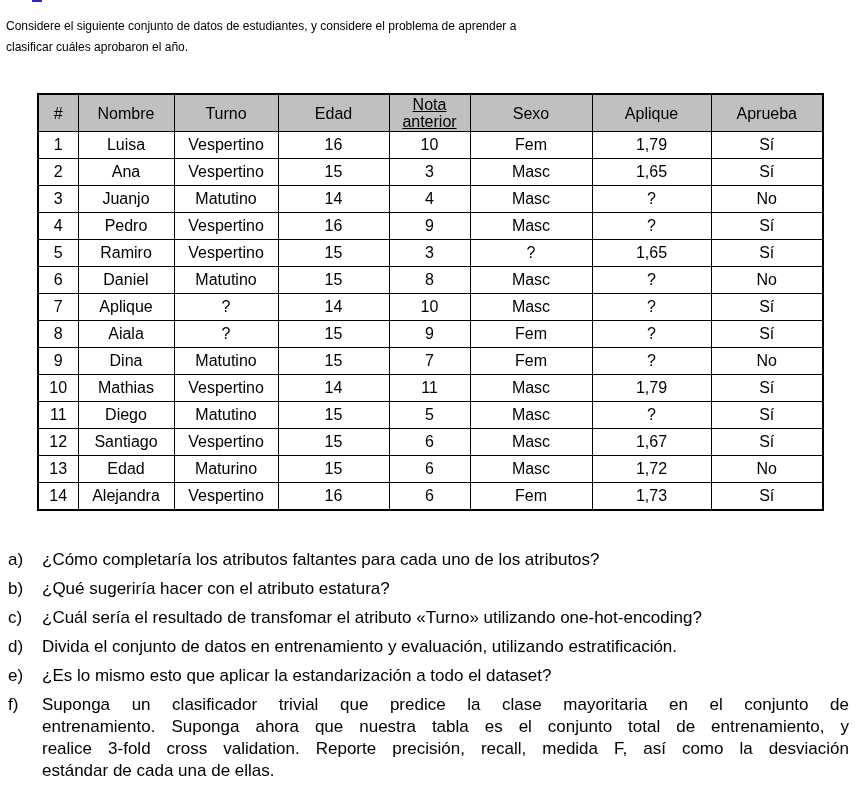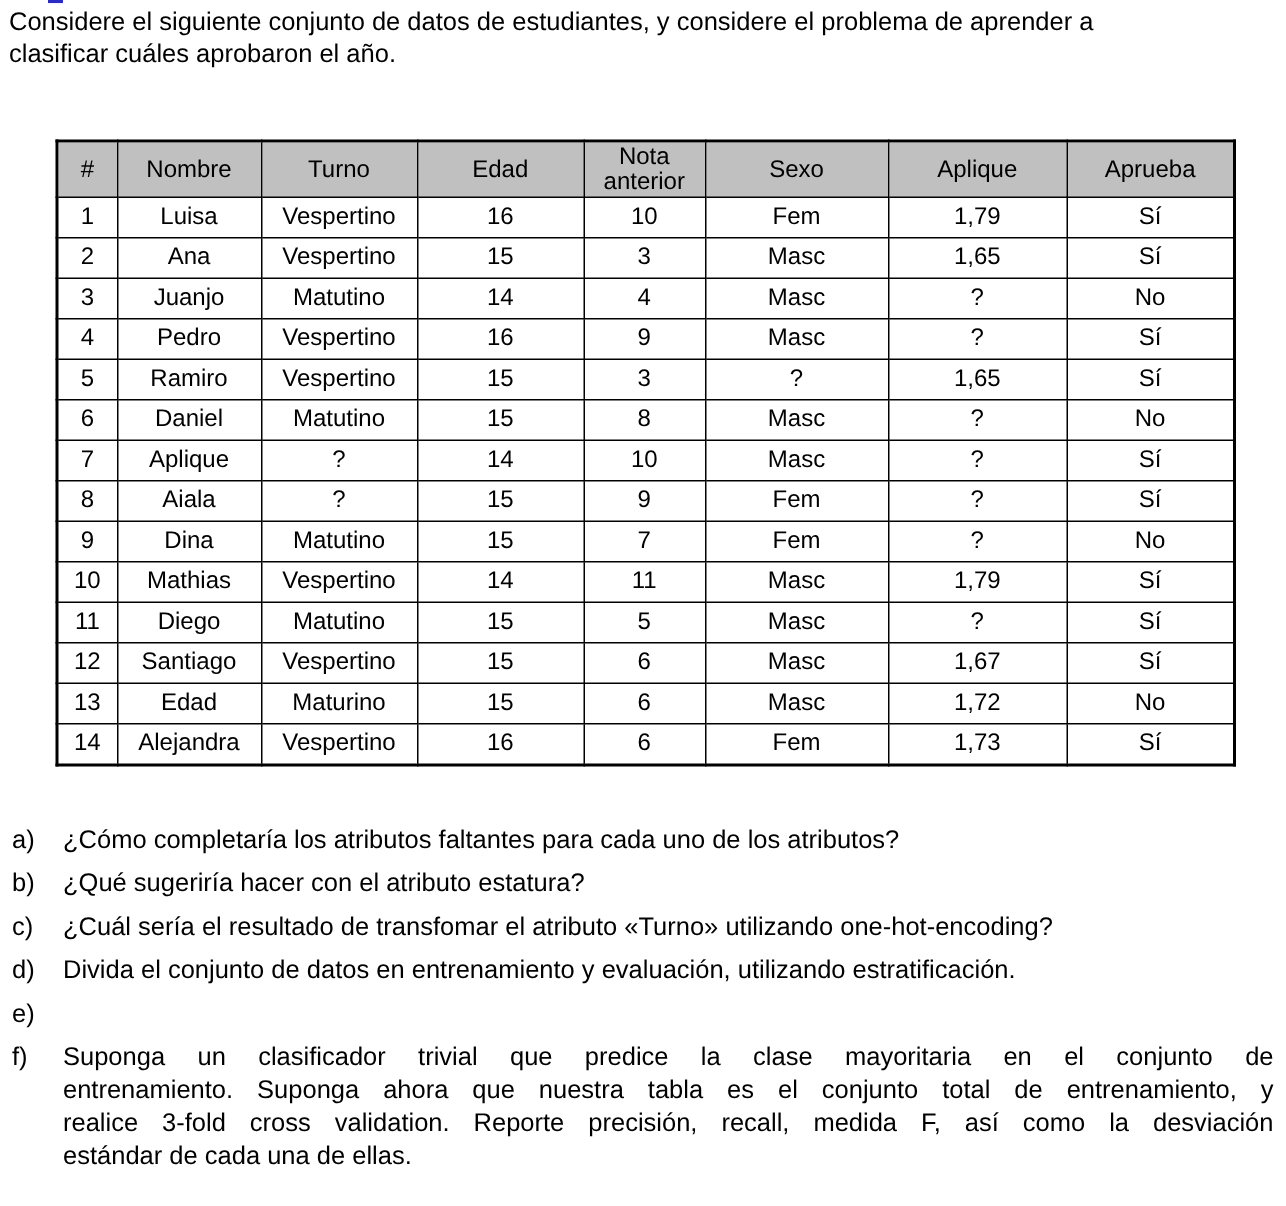--- a/index.html
+++ b/index.html
@@ -1,21 +1,21 @@
 <!DOCTYPE html>
 <html><head>
 <meta charset="utf-8">
 <style>
   html, body { margin:0; padding:0; background:#ffffff; }
   body { width:857px; height:804px; color:#000; font-family:"Liberation Sans", sans-serif; }
   .page { position:relative; width:857px; height:804px; overflow:hidden; background:#fff; }
 
   .artifact-blue { position:absolute; left:32px; top:0; width:10px; height:2px; background:#2b2bc4; }
 
-  .intro { position:absolute; left:6px; top:4px; font-size:17px; line-height:21px; }
+  .intro { position:absolute; left:6px; top:16px; font-size:12px; line-height:21px; }
   .intro .line { white-space:nowrap; }
 
   table.data {
     position:absolute; left:37px; top:93px;
     border-collapse:collapse; table-layout:fixed;
     font-size:16px; border:2px solid #000;
   }
   table.data th, table.data td {
     border:1px solid #000; text-align:center; vertical-align:middle;
     padding:0; font-weight:normal; overflow:hidden;
@@ -52,21 +52,21 @@
         <col style="width:122px">
         <col style="width:119px">
         <col style="width:112px">
     </colgroup>
     <thead>
       <tr>
         <th style="background: rgb(192, 192, 192);">#</th>
         <th style="background: rgb(192, 192, 192);">Nombre</th>
         <th style="background: rgb(192, 192, 192);">Turno</th>
         <th style="background: rgb(192, 192, 192);">Edad</th>
-        <th style="background: rgb(192, 192, 192);">Nota anterior</th>
+        <th style="background: rgb(192, 192, 192); text-decoration: underline;">Nota anterior</th>
         <th style="background: rgb(192, 192, 192);">Sexo</th>
         <th style="background: rgb(192, 192, 192);">Aplique</th>
         <th style="background: rgb(192, 192, 192);">Aprueba</th>
       </tr>
     </thead>
     <tbody>
       <tr>
         <td>1</td>
         <td>Luisa</td>
         <td>Vespertino</td>
@@ -230,20 +230,21 @@
     </div>
     <div class="q">
       <span class="qlabel">d)</span>
       <div class="qtext">
         <div class="nowrap">Divida el conjunto de datos en entrenamiento y evaluación, utilizando estratificación.</div>
       </div>
     </div>
     <div class="q">
       <span class="qlabel">e)</span>
       <div class="qtext">
+        <div class="nowrap">¿Es lo mismo esto que aplicar la estandarización a todo el dataset?</div>
       </div>
     </div>
     <div class="q">
       <span class="qlabel">f)</span>
       <div class="qtext">
         <div class="jline">Suponga un clasificador trivial que  predice la clase mayoritaria en el conjunto de</div>
         <div class="jline">entrenamiento. Suponga ahora que nuestra tabla es el conjunto total de entrenamiento, y</div>
         <div class="jline">realice 3-fold cross validation. Reporte precisión, recall, medida F, así como la desviación</div>
         <div>estándar de cada una de ellas.</div>
       </div>

